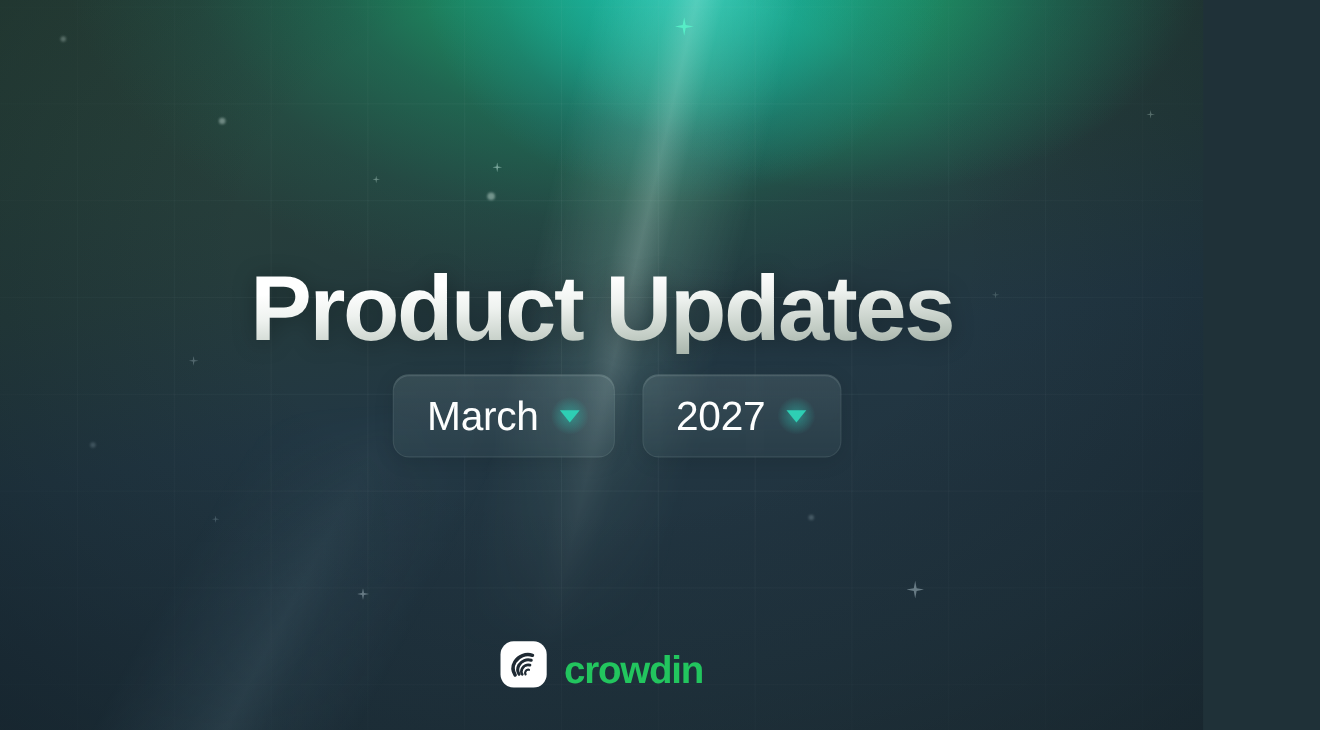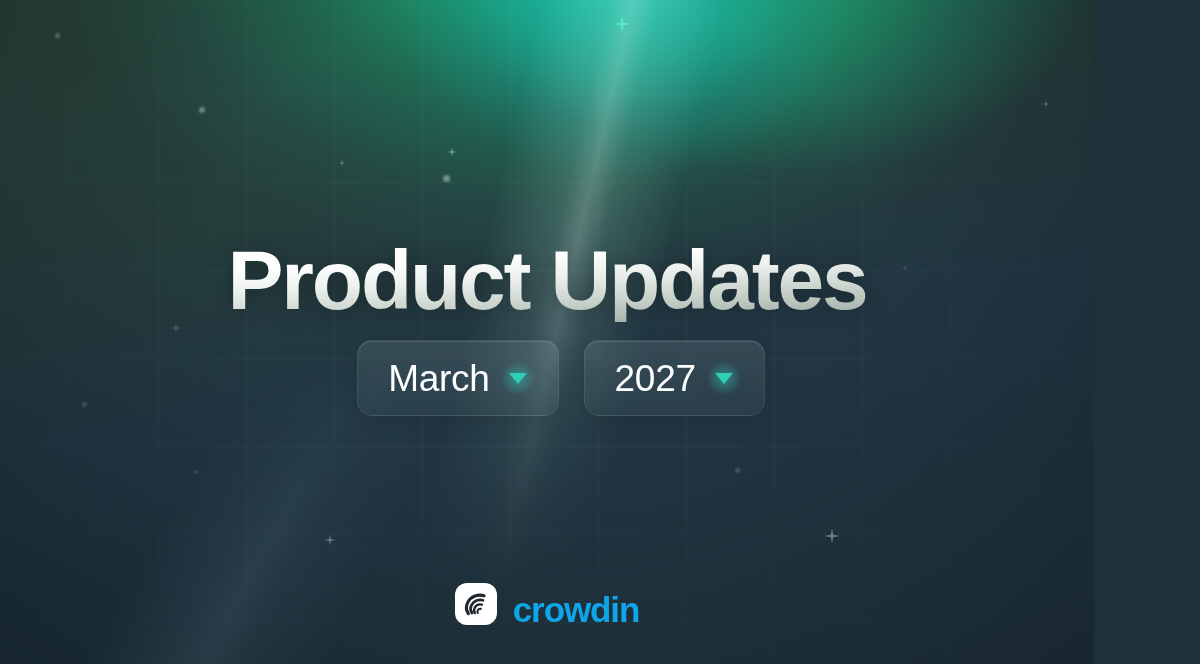--- a/index.html
+++ b/index.html
@@ -305,16 +305,16 @@
     <span id="brand-mark" style="background: rgb(255, 255, 255);">
       <svg width="30" height="30" viewBox="0 0 32 32" aria-hidden="true">
         <g fill="none" stroke="#1f2a33" stroke-linecap="round">
           <path d="M24.6 7.2 C18.2 5.2 11.0 7.8 7.6 13.6 C5.2 17.7 5.4 22.6 7.8 26.2" stroke-width="3.4"></path>
           <path d="M23.4 12.0 C18.8 10.6 13.8 12.6 11.5 16.7 C9.9 19.6 10.0 23.0 11.6 25.6" stroke-width="3.0"></path>
           <path d="M22.2 16.7 C19.2 15.9 16.0 17.3 14.6 20.0 C13.6 21.9 13.7 24.0 14.7 25.7" stroke-width="2.6"></path>
           <path d="M21.2 21.2 C19.8 20.9 18.4 21.6 17.8 22.9 C17.3 23.8 17.4 24.8 17.9 25.6" stroke-width="2.2"></path>
         </g>
       </svg>
     </span>
-    <span id="brand-name" style="color: #0ea5e9; margin-top: 11px;">crowdin</span>
+    <span id="brand-name" style="color: #22c55e; margin-top: 11px;">crowdin</span>
   </div>
 
 </div>
 
 </body></html>

